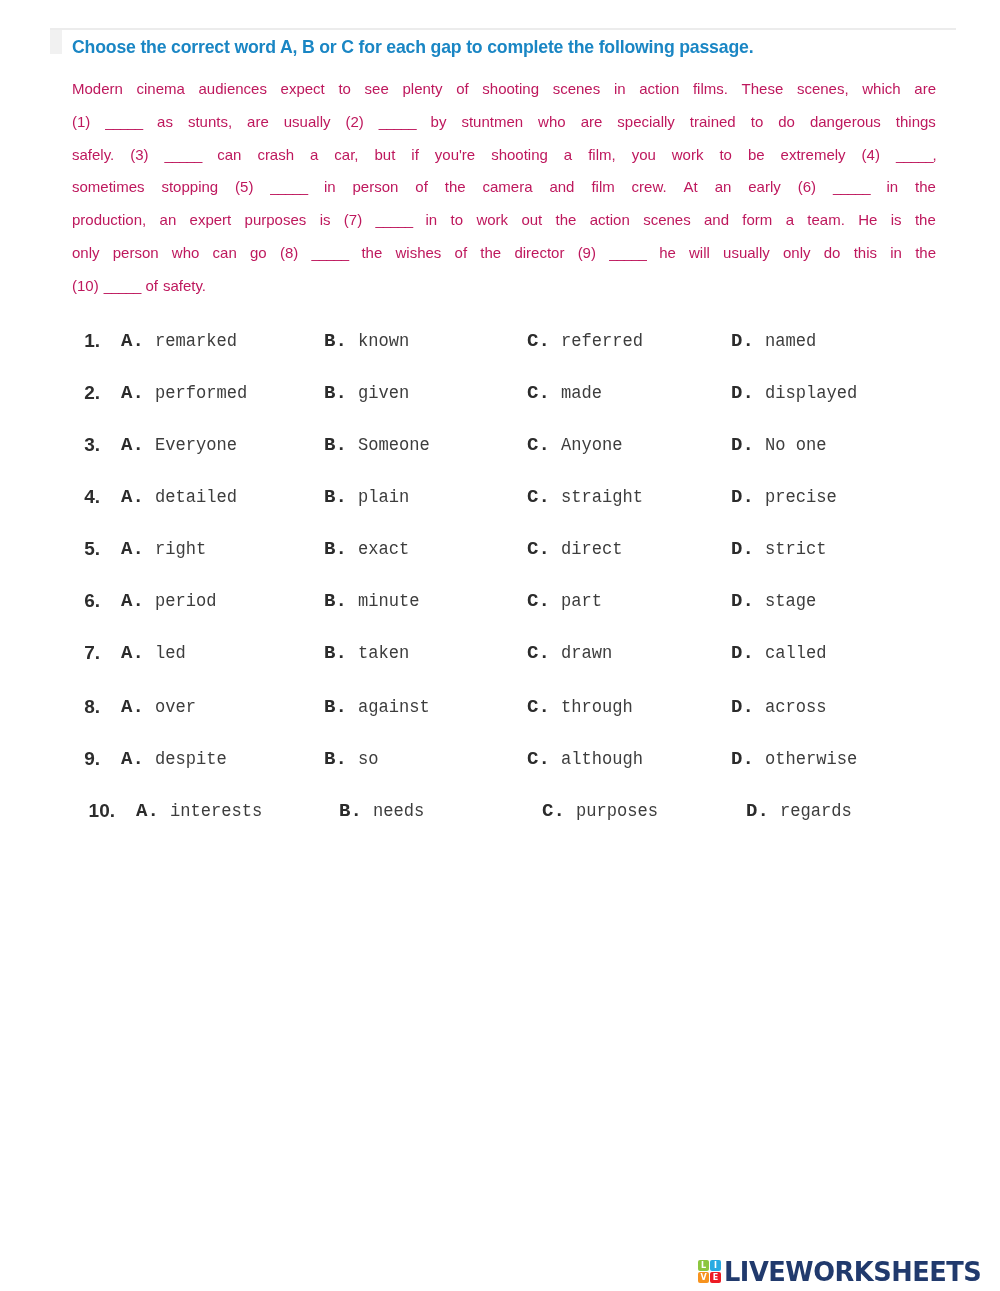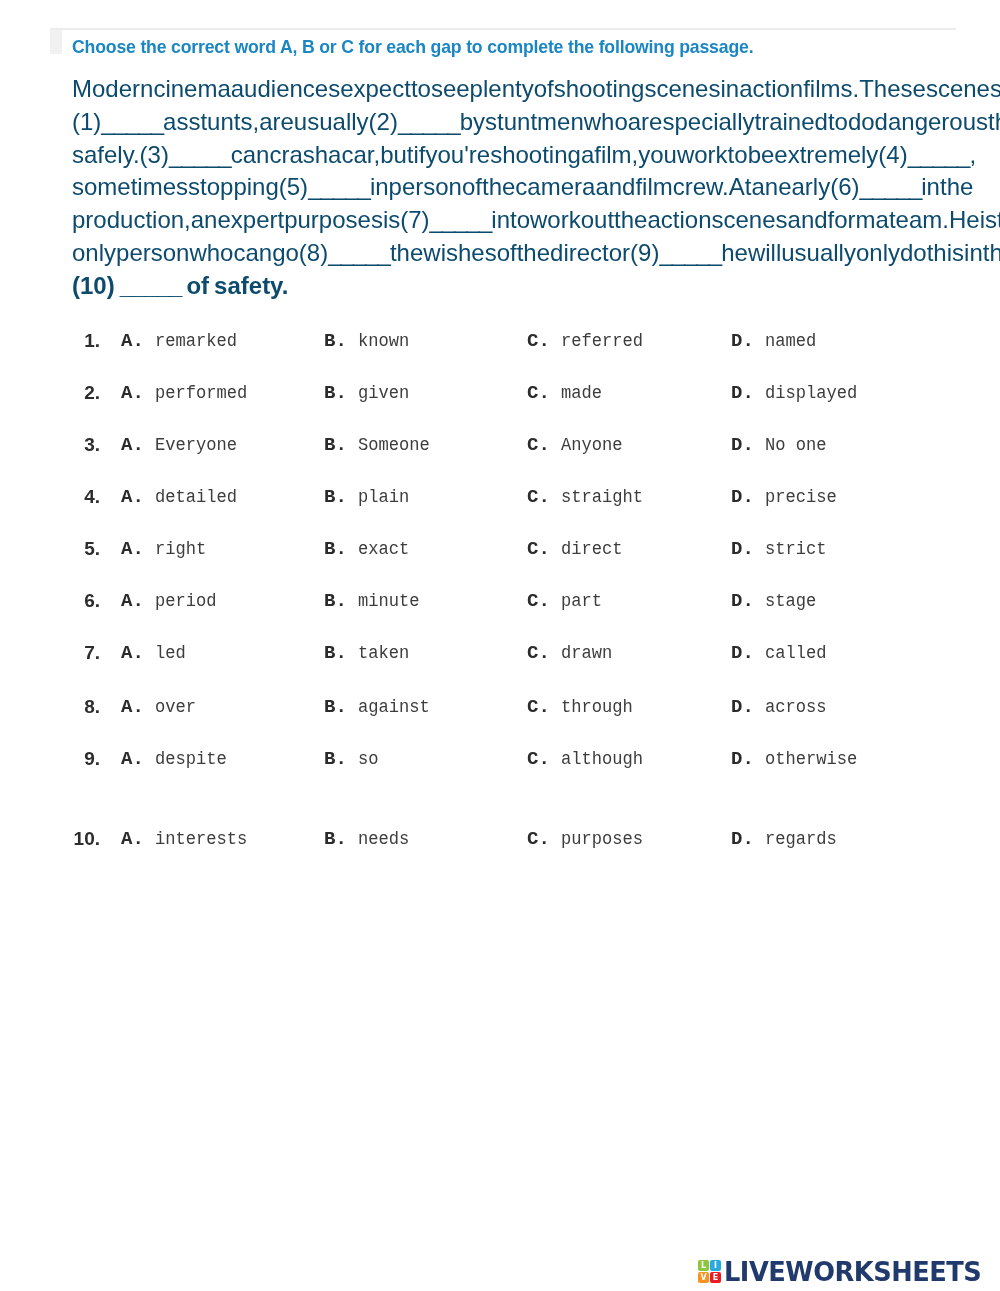--- a/index.html
+++ b/index.html
@@ -15,24 +15,24 @@
   }
   .heading {
     position: absolute; left: 72px; top: 36px; font-size: 19px; font-weight: bold; color: #1a86c4;
     letter-spacing: -0.2px; transform: scaleX(0.93); transform-origin: left top; white-space: nowrap;
   }
   .passage {
     position: absolute; left: 72px; top: 74px; width: 864px;
   }
   .passage .line {
     display: flex; justify-content: space-between; height: 32.8px; line-height: 30px;
-    font-size: 24px; color: #0c4a6e; white-space: nowrap;
+    font-size: 15px; color: #be185d; white-space: nowrap;
   }
   .passage .line span { display: inline-block; }
-  .passage .line.last { justify-content: flex-start; font-weight: bold; }
+  .passage .line.last { justify-content: flex-start; }
   .passage .line.last span { margin-right: 5px; }
   .blank { letter-spacing: -1px; }
 
   .questions { position: absolute; left: 72px; top: 330px; }
   .q-row { position: absolute; left: 0; height: 40px; width: 900px; font-size: 19px; }
   .q-num { position: absolute; left: 0; width: 28px; font-weight: bold; color: #2d2d2d; text-align: right; }
   .opt { position: absolute; white-space: nowrap; color: #3d3d3d; font-family: Liberation Mono, monospace; }
   .opt .letter { font-weight: bold; color: #2b2b2b; }
   .opt.a { left: 49px; }
   .opt.b { left: 252px; text-align: center; }
@@ -258,21 +258,21 @@
       <span class="opt c"><span class="letter">C.</span> <span class="word">through</span></span>
       <span class="opt d"><span class="letter">D.</span> <span class="word">across</span></span>
     </div>
     <div class="q-row" style="top: 418px;">
       <span class="q-num">9.</span>
       <span class="opt a"><span class="letter">A.</span> <span class="word">despite</span></span>
       <span class="opt b"><span class="letter">B.</span> <span class="word">so</span></span>
       <span class="opt c"><span class="letter">C.</span> <span class="word">although</span></span>
       <span class="opt d"><span class="letter">D.</span> <span class="word">otherwise</span></span>
     </div>
-    <div class="q-row" style="top: 498px;">
+    <div class="q-row" style="top: 470px; margin-left: 15px;">
       <span class="q-num">10.</span>
       <span class="opt a"><span class="letter">A.</span> <span class="word">interests</span></span>
       <span class="opt b"><span class="letter">B.</span> <span class="word">needs</span></span>
       <span class="opt c"><span class="letter">C.</span> <span class="word">purposes</span></span>
       <span class="opt d"><span class="letter">D.</span> <span class="word">regards</span></span>
     </div>
   </div>
 
 <div class="logo">
   <div class="logo-mark" id="logo-mark">

